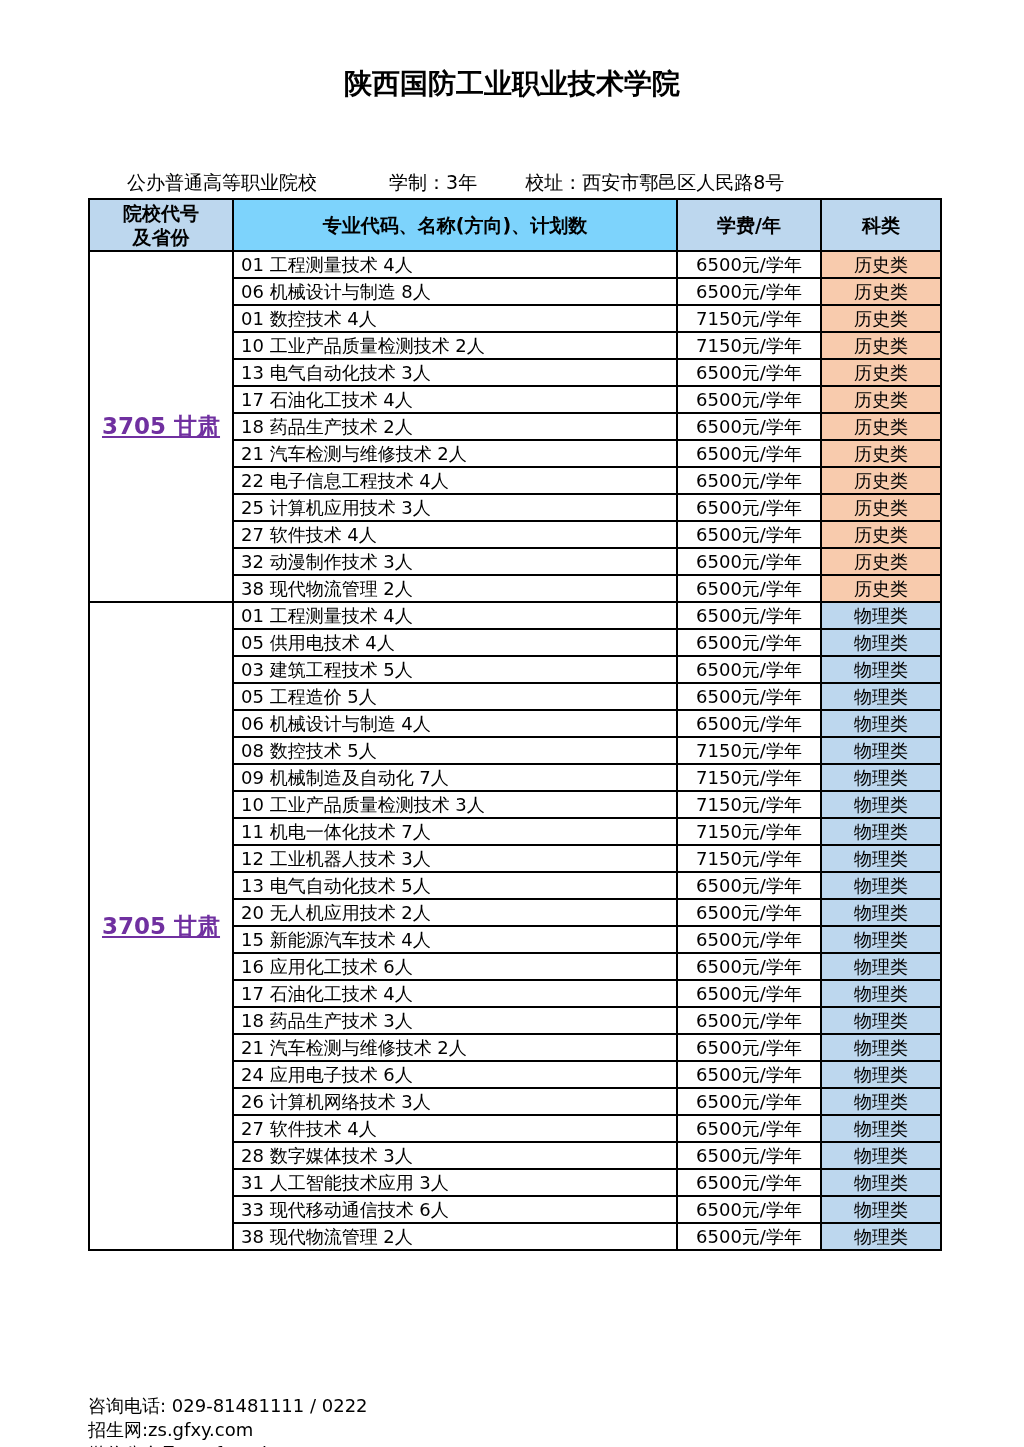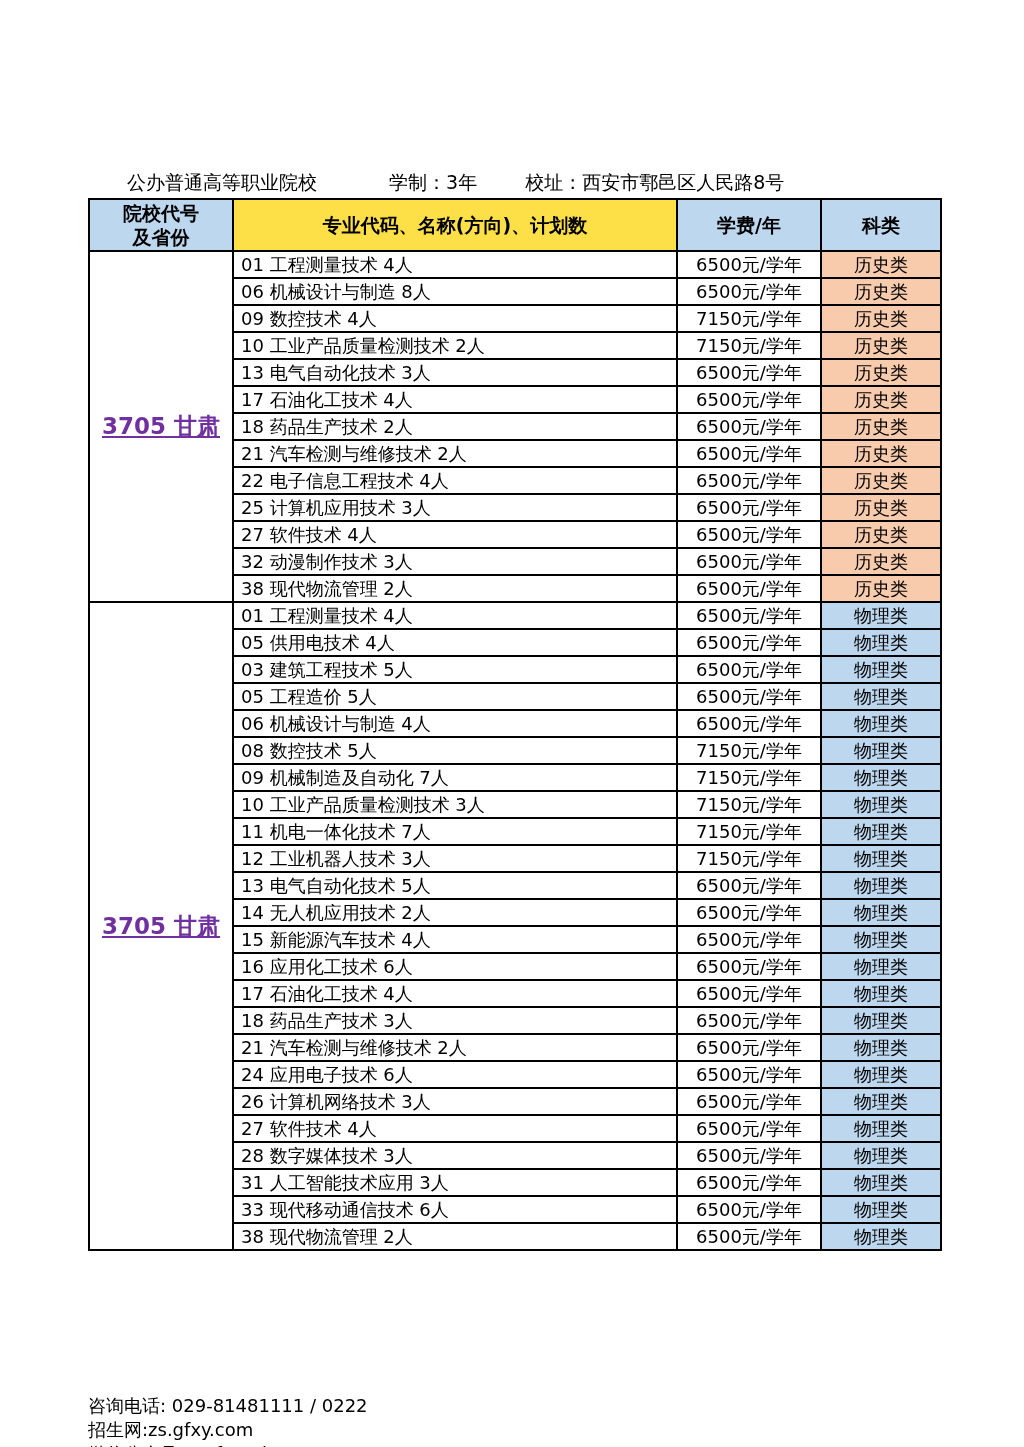--- a/index.html
+++ b/index.html
@@ -82,57 +82,58 @@
     white-space: nowrap;
     flex-direction: column;
   }
 </style>
 </head>
 <body>
 
 <div class="page">
 
   <div class="doc-title">
+    <div>陕西国防工业职业技术学院</div>
   </div>
 
   <div class="info-line">
     <span class="info-item">公办普通高等职业院校</span>
     <span class="info-item">学制：3年</span>
     <span class="info-item addr">校址：西安市鄠邑区人民路8号</span>
   </div>
 
   <table class="enroll">
     <colgroup>
       <col style="width:144px">
       <col style="width:444px">
       <col style="width:144px">
       <col style="width:120px">
     </colgroup>
     <thead>
       <tr>
         <th class="hdr" style="background-color: rgb(189, 215, 238);"><span>院校代号</span><br><span>及省份</span></th>
-        <th class="hdr" style="background-color: #fde047;">专业代码、名称(方向)、计划数</th>
+        <th class="hdr" style="background-color: #7dd3fc;">专业代码、名称(方向)、计划数</th>
         <th class="hdr" style="background-color: rgb(189, 215, 238);">学费/年</th>
         <th class="hdr" style="background-color: rgb(189, 215, 238);">科类</th>
       </tr>
     </thead>
     <tbody id="table-body">
         <tr>
           <td rowspan="13" class="code-cell"><span class="code-label" style="color: rgb(112, 48, 160);">3705 甘肃</span></td>
           <td class="major-cell">01 工程测量技术 4人</td>
           <td class="tuition-cell">6500元/学年</td>
           <td class="category-cell" style="background-color: rgb(248, 203, 173);">历史类</td>
         </tr>
         <tr>
           <td class="major-cell">06 机械设计与制造 8人</td>
           <td class="tuition-cell">6500元/学年</td>
           <td class="category-cell" style="background-color: rgb(248, 203, 173);">历史类</td>
         </tr>
         <tr>
-          <td class="major-cell">09 数控技术 4人</td>
+          <td class="major-cell">01 数控技术 4人</td>
           <td class="tuition-cell">7150元/学年</td>
           <td class="category-cell" style="background-color: rgb(248, 203, 173);">历史类</td>
         </tr>
         <tr>
           <td class="major-cell">10 工业产品质量检测技术 2人</td>
           <td class="tuition-cell">7150元/学年</td>
           <td class="category-cell" style="background-color: rgb(248, 203, 173);">历史类</td>
         </tr>
         <tr>
           <td class="major-cell">13 电气自动化技术 3人</td>
@@ -229,21 +230,21 @@
           <td class="major-cell">12 工业机器人技术 3人</td>
           <td class="tuition-cell">7150元/学年</td>
           <td class="category-cell" style="background-color: rgb(189, 215, 238);">物理类</td>
         </tr>
         <tr>
           <td class="major-cell">13 电气自动化技术 5人</td>
           <td class="tuition-cell">6500元/学年</td>
           <td class="category-cell" style="background-color: rgb(189, 215, 238);">物理类</td>
         </tr>
         <tr>
-          <td class="major-cell">14 无人机应用技术 2人</td>
+          <td class="major-cell">20 无人机应用技术 2人</td>
           <td class="tuition-cell">6500元/学年</td>
           <td class="category-cell" style="background-color: rgb(189, 215, 238);">物理类</td>
         </tr>
         <tr>
           <td class="major-cell">15 新能源汽车技术 4人</td>
           <td class="tuition-cell">6500元/学年</td>
           <td class="category-cell" style="background-color: rgb(189, 215, 238);">物理类</td>
         </tr>
         <tr>
           <td class="major-cell">16 应用化工技术 6人</td>

